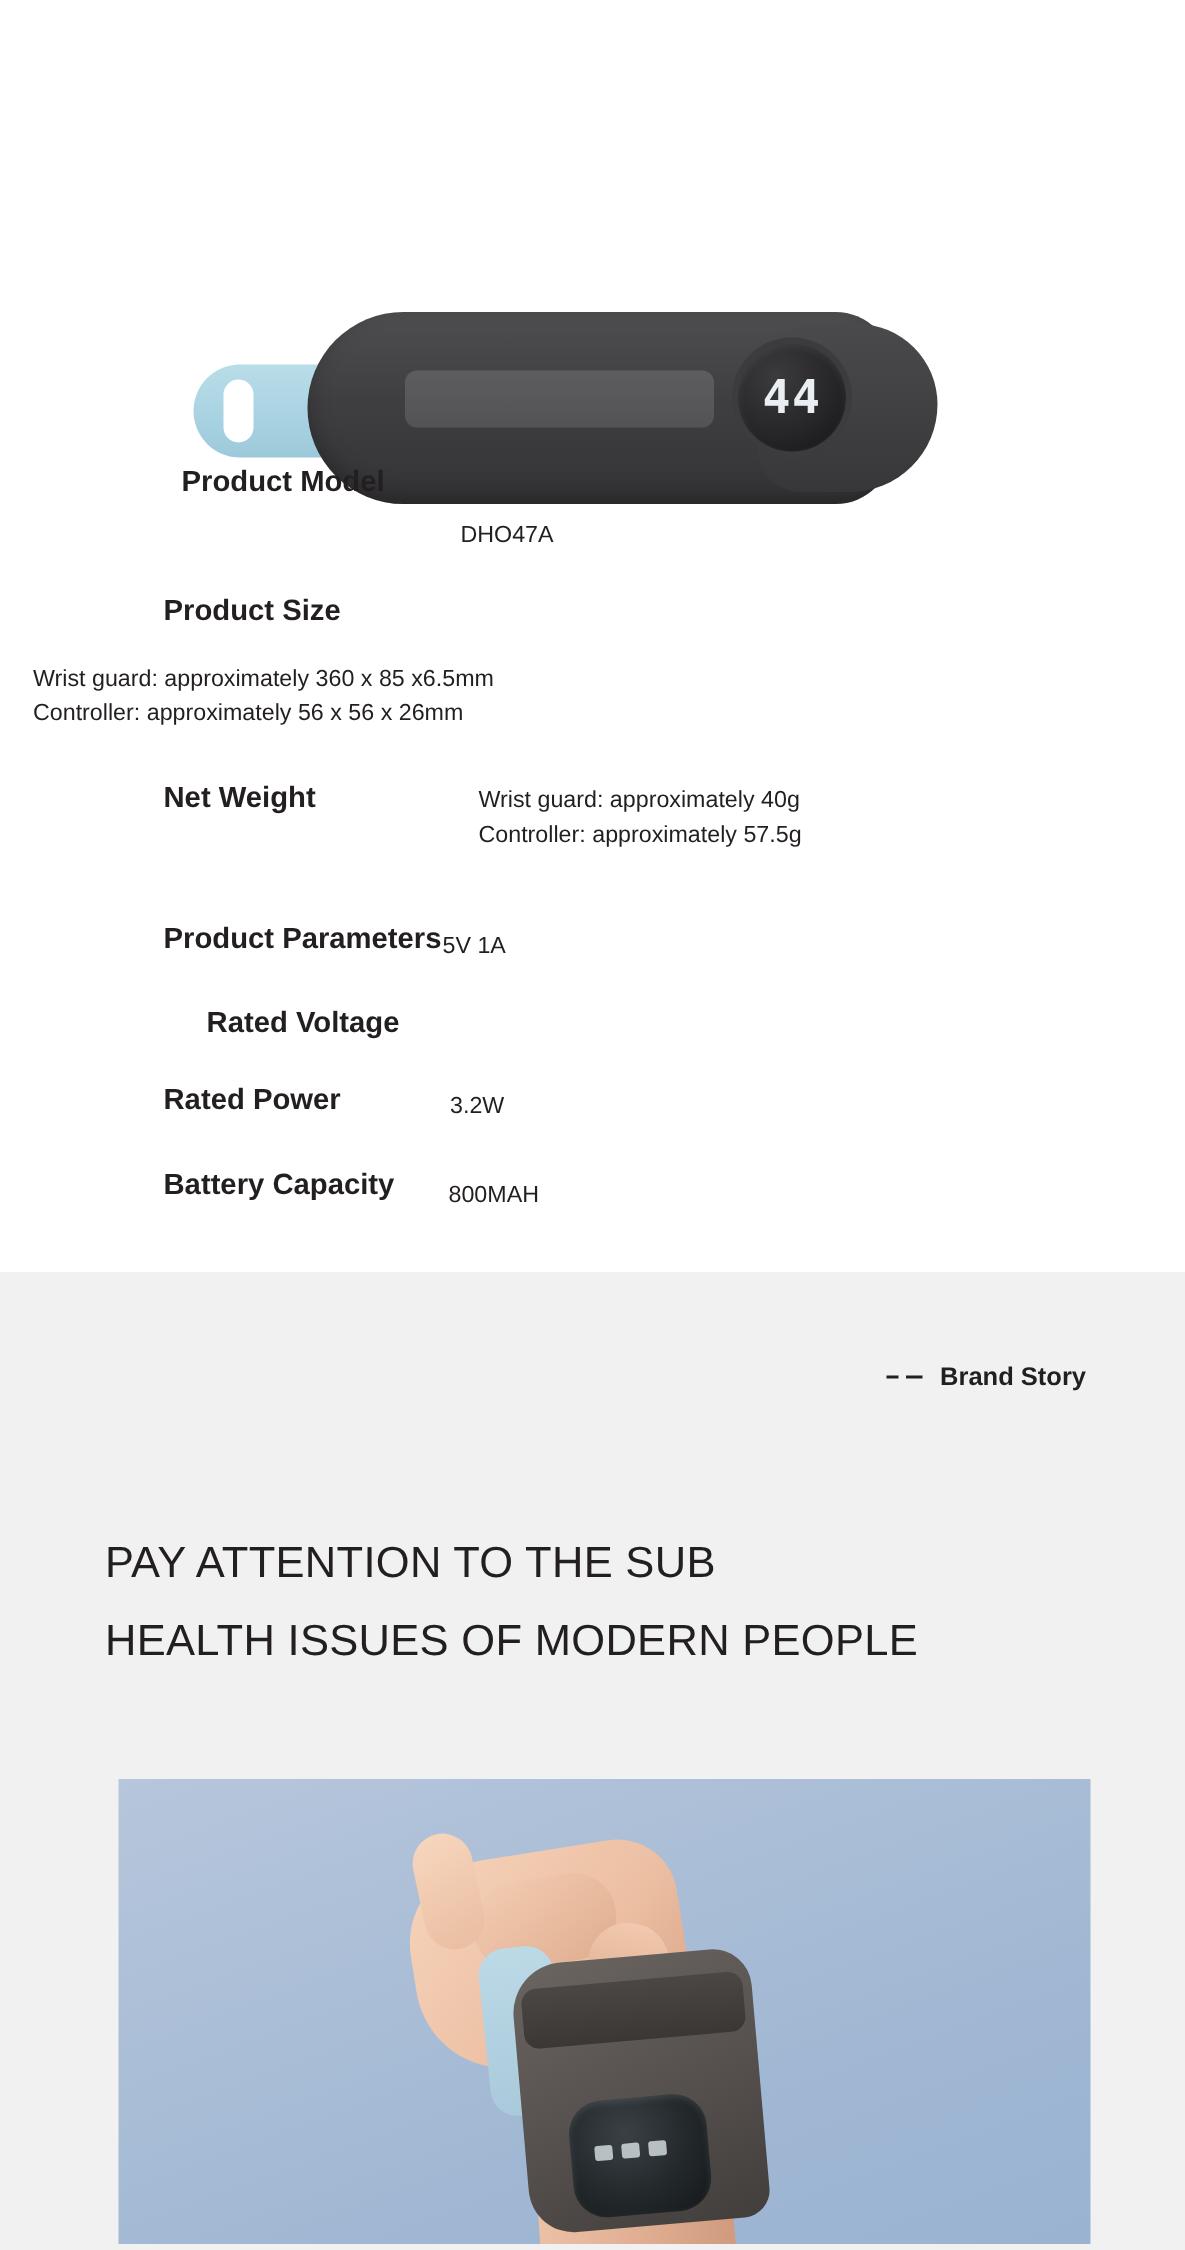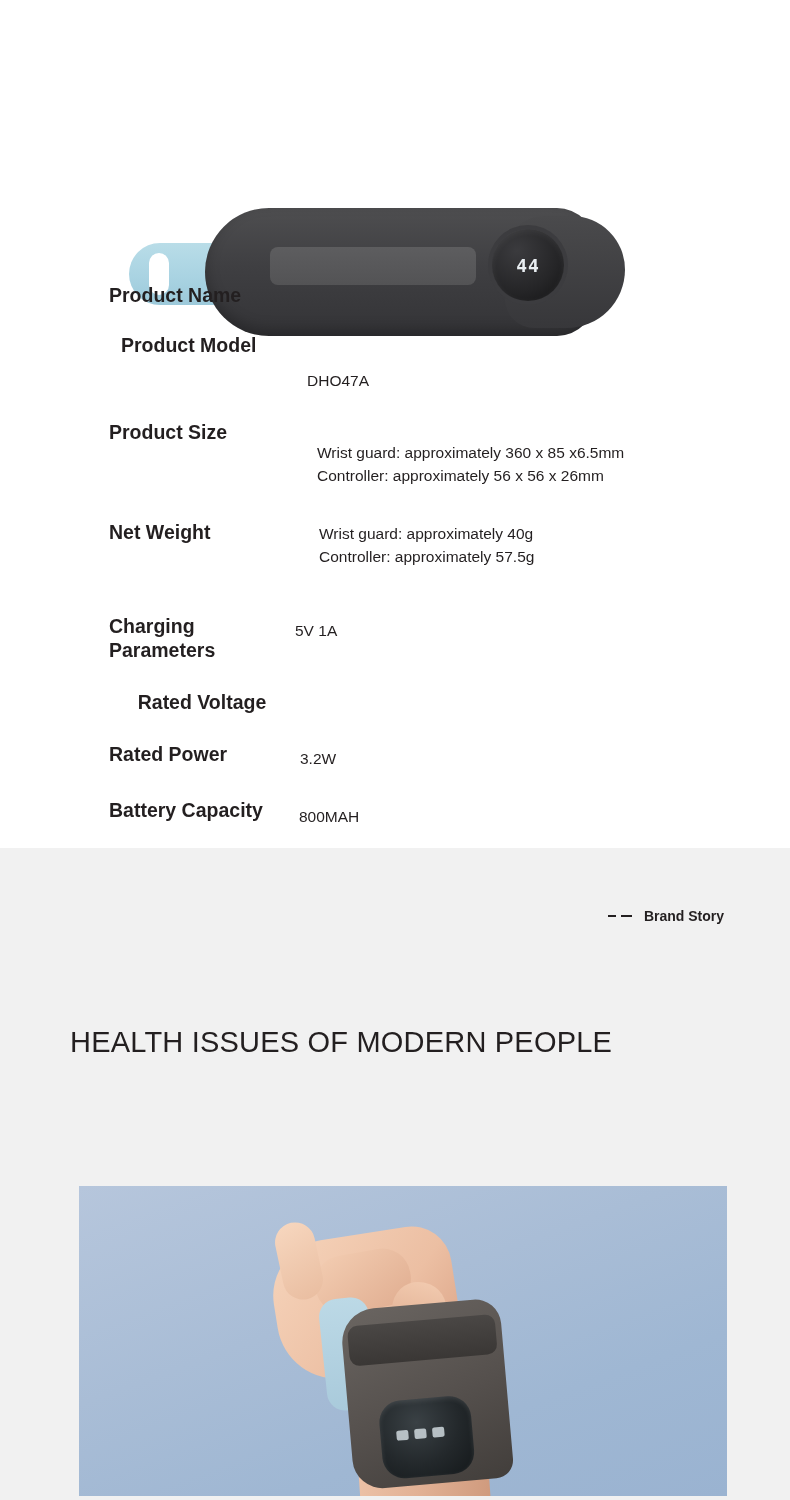--- a/index.html
+++ b/index.html
@@ -81,21 +81,21 @@
     z-index: 4;
   }
   .hero-dial-digits {
     position: absolute;
     left: 0; top: 0; right: 0; bottom: 0;
     display: flex;
     align-items: center;
     justify-content: center;
     color: #e9eef2;
     font-family: "DejaVu Sans Mono", monospace;
-    font-size: 18px;
+    font-size: 31px;
     letter-spacing: 1px;
     font-weight: bold;
   }
 
   
   .spec-table {
     position: absolute;
     left: 0; top: 283px;
     width: 790px;
   }
@@ -121,21 +121,21 @@
   .spec-value .vline { display: block; }
 
   
   .r1 { margin-top: 0px; }
   .r1 .spec-value { padding-top: 4px; padding-left: 296px; }
   .r1 .spec-value .vline { margin-left: -296px; }
 
   .r2 { margin-top: 26px; padding-left: 12px; }
   .r2 .spec-value { padding-top: 4px; margin-top: 32px; }
 
-  .r3 { margin-top: 27px; }
+  .r3 { margin-top: 27px; flex-direction: column; }
   .r3 .spec-value { padding-top: 21px; padding-left: 22px; }
 
   .r4 { margin-top: 33px; }
   .r4 .spec-value { padding-top: 2px; padding-left: 24px; }
 
   .r5 { margin-top: 45px; }
   .r5 .spec-value { padding-top: 5px; }
 
   .r6 { margin-top: 28px; text-align: center; }
   .r6 .spec-value { padding-top: 5px; padding-left: 5px; }
@@ -153,21 +153,21 @@
     width: 790px;
     height: 652px;
     background: #f1f1f1;
   }
   .brand-tag {
     position: absolute;
     right: 66px; top: 60px;
     display: flex;
     align-items: center;
     gap: 12px;
-    font-size: 14px;
+    font-size: 17px;
     font-weight: bold;
     color: #231f20;
   }
   .brand-dashes {
     display: inline-block;
     width: 24px;
     height: 2px;
     position: relative;
     background: transparent;
   }
@@ -298,21 +298,20 @@
     <div class="hero-body"></div>
     <div class="hero-velcro"></div>
     <div class="hero-dial">
       <div class="hero-dial-digits">44</div>
     </div>
   </div>
 
   <div class="spec-table">
 
     <div class="spec-row r1">
-      <div class="spec-label">Product Name</div>
     </div>
 
     <div class="spec-row r2">
       <div class="spec-label">Product Model</div>
       <div class="spec-value">
         <span class="vline">DHO47A</span>
       </div>
     </div>
 
     <div class="spec-row r3">
@@ -325,21 +324,21 @@
 
     <div class="spec-row r4">
       <div class="spec-label">Net Weight</div>
       <div class="spec-value">
         <span class="vline">Wrist guard: approximately 40g</span>
         <span class="vline">Controller: approximately 57.5g</span>
       </div>
     </div>
 
     <div class="spec-row r5">
-      <div class="spec-label">Charging Parameters</div>
+      <div class="spec-label">Product Parameters</div>
       <div class="spec-value">
         <span class="vline">5V 1A</span>
       </div>
     </div>
 
     <div class="spec-row r6">
       <div class="spec-label">Rated Voltage</div>
     </div>
 
     <div class="spec-row r7">
@@ -360,20 +359,21 @@
 </section>
 
 <section class="brand-section">
 
   <div class="brand-tag">
     <span class="brand-dashes"></span>
     <span>Brand Story</span>
   </div>
 
   <div class="brand-headline">
+    <span class="hl">PAY ATTENTION TO THE SUB</span>
     <span class="hl">HEALTH ISSUES OF MODERN PEOPLE</span>
   </div>
 
   <div class="photo">
     <div class="ph-arm"></div>
     <div class="ph-hand"></div>
     <div class="ph-fingers2"></div>
     <div class="ph-finger"></div>
     <div class="ph-band-blue"></div>
     <div class="ph-thumb"></div>

